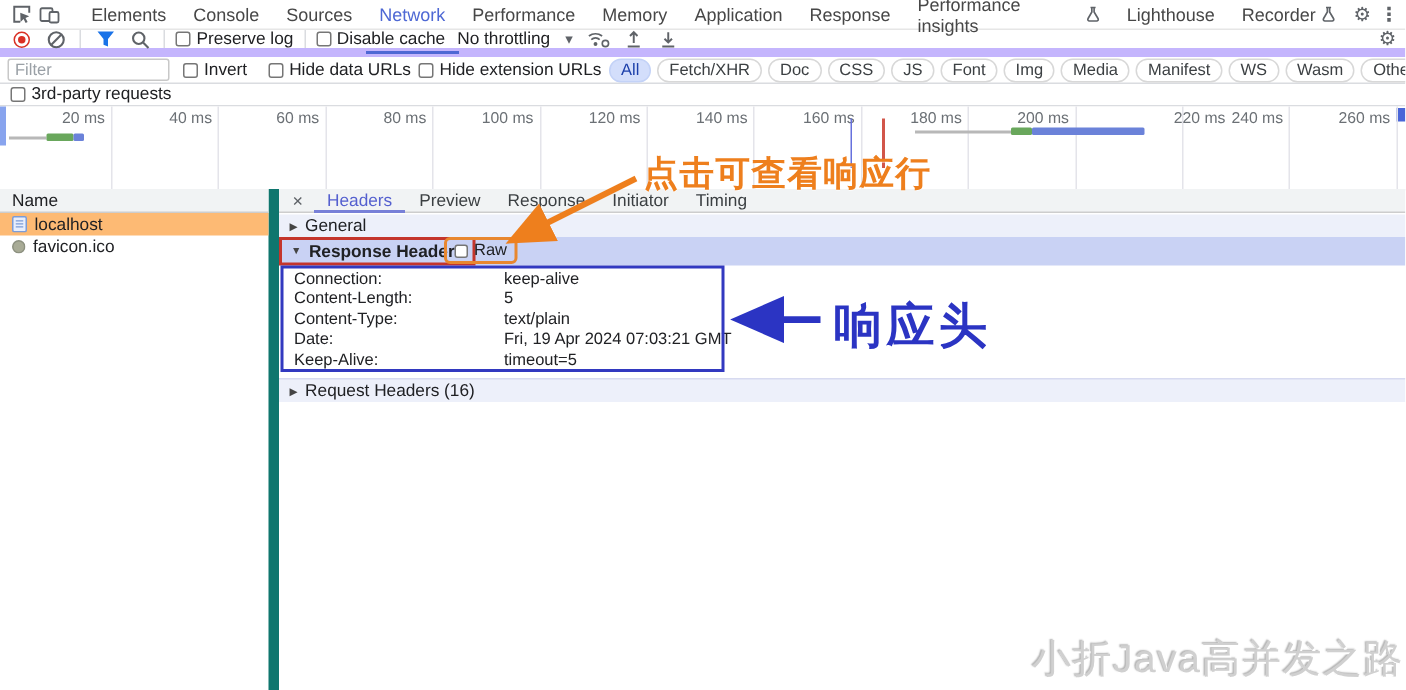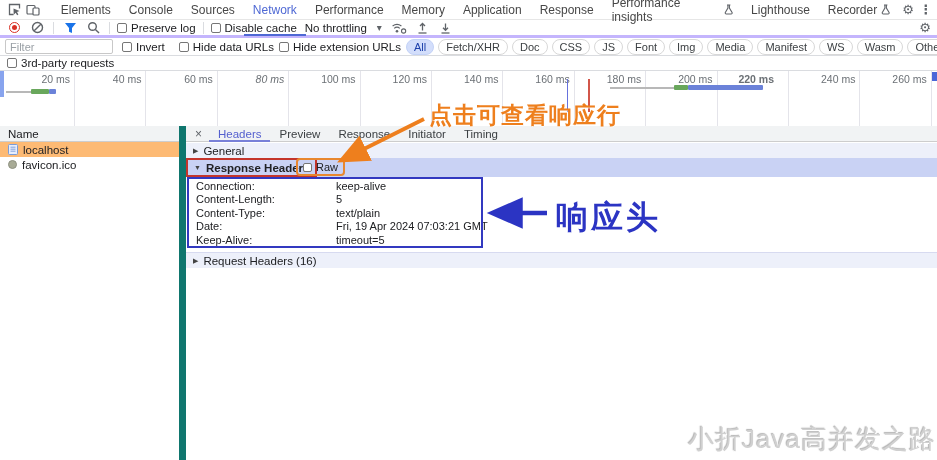--- a/index.html
+++ b/index.html
@@ -1,20 +1,20 @@
 <!DOCTYPE html>
 <html><head>
 <meta charset="utf-8">
 <style>
   html,body{margin:0;padding:0;background:#fff;}
   #app{position:relative;width:937px;height:460px;overflow:hidden;background:#fff;
        font-family:"Liberation Sans","DejaVu Sans",sans-serif;color:#202124;font-size:11.5px;}
   .bar{display:flex;align-items:center;box-sizing:border-box;background:#fff;}
   #row1{height:20px;border-bottom:1px solid #e6e6e6;padding-left:6px;}
-  #row2{height:18px;border-bottom:3px solid #c4b5fd;padding-left:5px;gap:5px;}
+  #row2{height:18px;border-bottom:6px solid #c4b5fd;padding-left:5px;gap:5px;}
   #row3{height:18px;border-bottom:1px solid #dadce0;padding-left:5px;gap:5px;}
   #row4{height:15px;border-bottom:1px solid #dadce0;padding-left:7px;gap:4px;}
   .icon-btn{display:inline-flex;align-items:center;justify-content:center;width:18px;height:16px;}
   .sep{width:1px;height:12px;background:#dadce0;margin:0 2px;}
   .tab{display:inline-flex;align-items:center;gap:4px;padding:16px 9px;height:20px;font-size:12px;color:#474747;cursor:default;}
   .tab.active{color:#4e68d4;box-shadow:inset 0 -2px 0 #4e68d4;}
   .spacer{flex:1;}
   .glyph{color:#5f6368;}
   .rec-outer{width:11px;height:11px;border:1.5px solid #d93025;border-radius:50%;display:inline-flex;align-items:center;justify-content:center;box-sizing:border-box;}
   .rec-inner{width:5px;height:5px;background:#d93025;border-radius:50%;}
@@ -239,35 +239,35 @@
   <div id="overview">
     <div id="ov-left-strip"></div>
     <div id="ov-right-thumb"></div>
   <div class="gridline" style="left: 74px;"></div>
       <div class="tick-label" style="left: 12px;">20 ms</div>
       <div class="gridline" style="left: 145.4px;"></div>
       <div class="tick-label" style="left: 83.4px;">40 ms</div>
       <div class="gridline" style="left: 216.8px;"></div>
       <div class="tick-label" style="left: 154.8px;">60 ms</div>
       <div class="gridline" style="left: 288.2px;"></div>
-      <div class="tick-label" style="left: 226.2px; font-style: italic;">80 ms</div>
+      <div class="tick-label" style="left: 226.2px;">80 ms</div>
       <div class="gridline" style="left: 359.6px;"></div>
       <div class="tick-label" style="left: 297.6px;">100 ms</div>
       <div class="gridline" style="left: 431px;"></div>
       <div class="tick-label" style="left: 369px;">120 ms</div>
       <div class="gridline" style="left: 502.4px;"></div>
       <div class="tick-label" style="left: 440.4px;">140 ms</div>
       <div class="gridline" style="left: 573.8px;"></div>
       <div class="tick-label" style="left: 511.8px;">160 ms</div>
       <div class="gridline" style="left: 645.2px;"></div>
       <div class="tick-label" style="left: 583.2px;">180 ms</div>
       <div class="gridline" style="left: 716.6px;"></div>
       <div class="tick-label" style="left: 654.6px;">200 ms</div>
       <div class="gridline" style="left: 788px;"></div>
-      <div class="tick-label" style="left: 716px; font-weight: bold;">220 ms</div>
+      <div class="tick-label" style="left: 759px;">220 ms</div>
       <div class="gridline" style="left: 859.4px;"></div>
       <div class="tick-label" style="left: 797.4px; text-align: right;">240 ms</div>
       <div class="gridline" style="left: 930.8px;"></div>
       <div class="tick-label" style="left: 868.8px;">260 ms</div>
       <div class="evline" style="left: 566.66px; background: rgb(102, 113, 221);"></div>
       <div class="evline" style="left: 588.08px; background: rgb(210, 86, 74);"></div>
       <div class="whisker" style="left: 6.17px; width: 24.99px; top: 20px;"></div>
       <div class="seg" style="left: 31.16px; width: 17.85px; top: 18px; background: rgb(105, 167, 92);"></div>
       <div class="seg" style="left: 49.01px; width: 7.14px; top: 18px; background: rgb(107, 130, 217);"></div>
       <div class="whisker" style="left: 609.5px; width: 64.26px; top: 16px;"></div>

